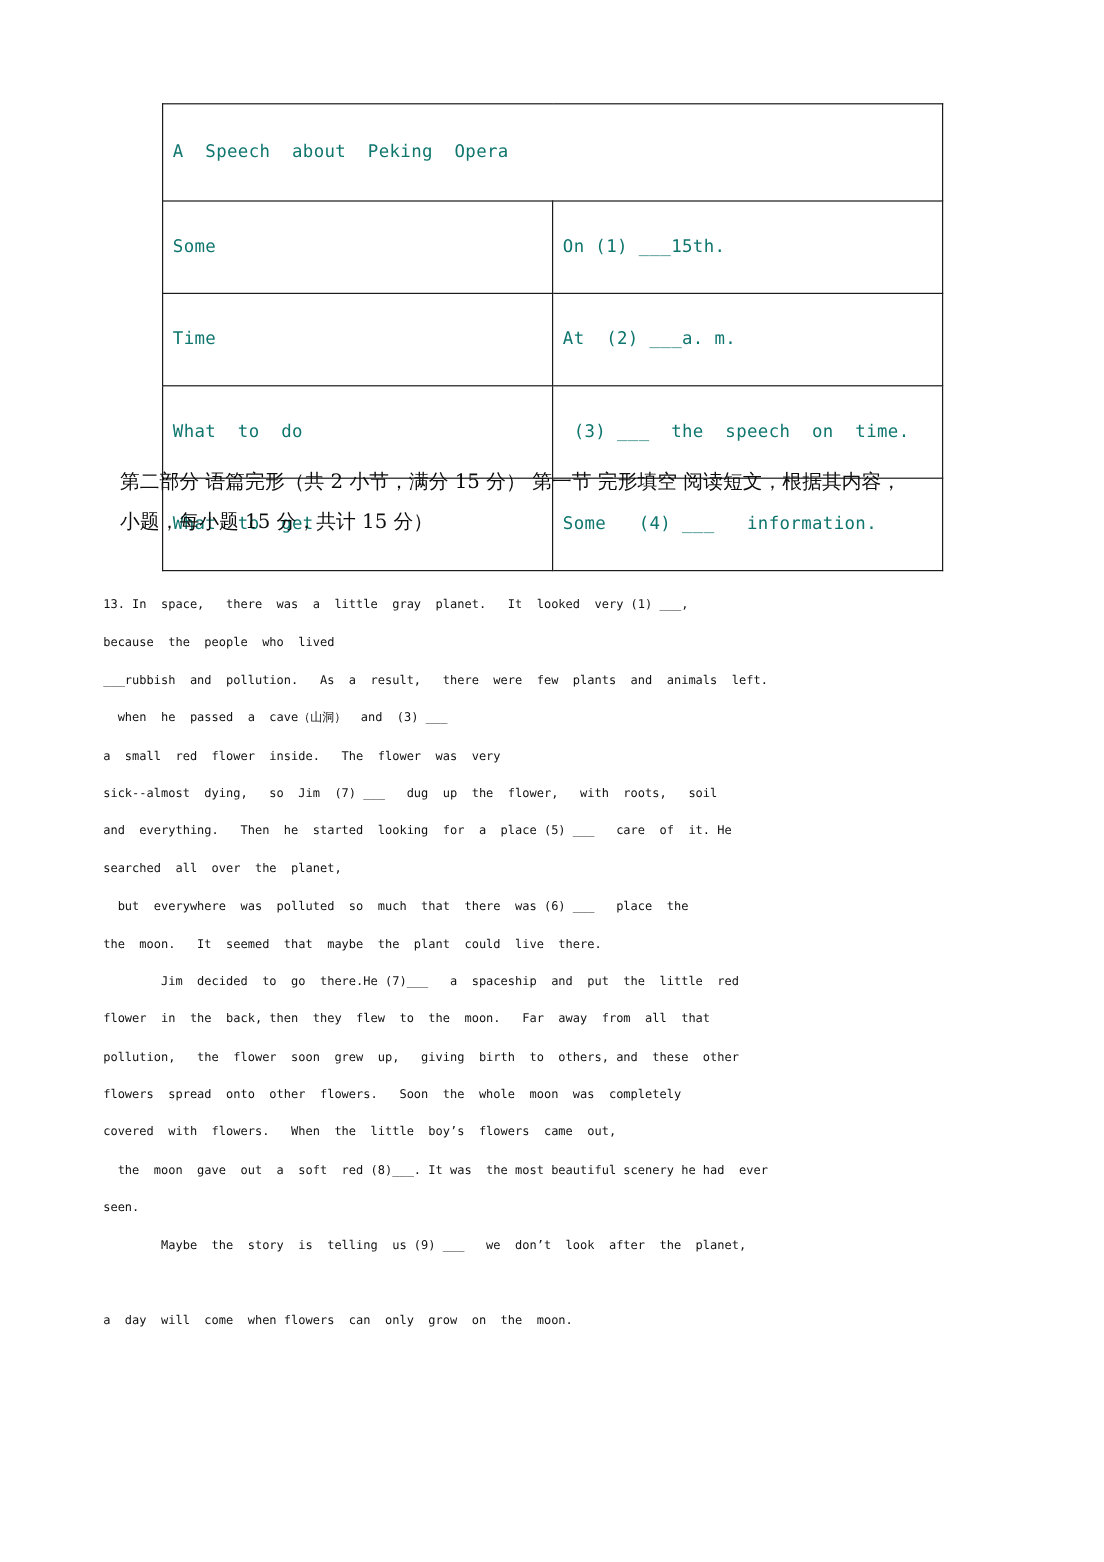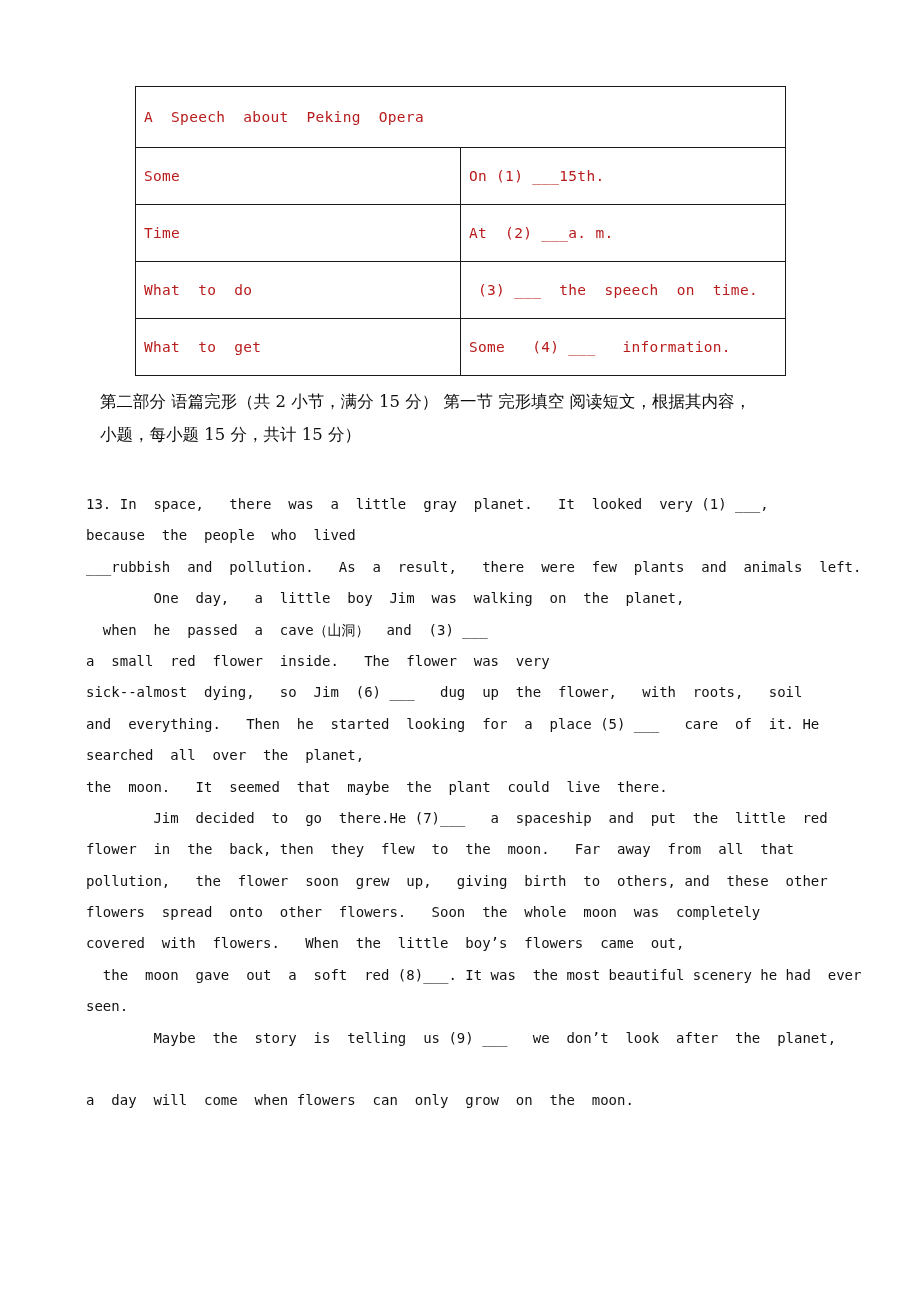--- a/index.html
+++ b/index.html
@@ -21,27 +21,27 @@
   .info-table {
     position: absolute;
     left: 135px;
     top: 86px;
     width: 651px;
     border-collapse: collapse;
     table-layout: fixed;
   }
   .info-table td {
     border: 1px solid #1a1a1a;
-    padding: 4px 8px;
+    padding: 14px 8px;
     height: 48px;
     vertical-align: middle;
     font-family: "DejaVu Sans Mono", "Liberation Mono", monospace;
     font-size: 14.5px;
     letter-spacing: 0.3px;
-    color: #b91c1c;
+    color: #0f766e;
     white-space: pre;
   }
   .info-table td.col-left  { width: 246px; }
   .info-table td.col-right { width: 403px; }
   .info-table tr.header-row td {
     height: 52px;
   }
 
   
   .instructions {
@@ -56,21 +56,21 @@
     text-align: justify;
   }
 
   
   .passage {
     position: absolute;
     left: 86px;
     top: 489px;
     width: 800px;
     font-family: "DejaVu Sans Mono", "Liberation Mono", monospace;
-    font-size: 14px;
+    font-size: 10px;
     color: #111;
   }
   .pline {
     height: 31.4px;
     line-height: 31.4px;
     white-space: pre;
     overflow: visible;
   }
   .pline.blank-line { white-space: pre; }
 </style>
@@ -105,26 +105,26 @@
 
   <div class="instructions">
     <div>第二部分 语篇完形（共 2 小节，满分 15 分） 第一节 完形填空 阅读短文，根据其内容，</div>
     <div>小题，每小题 15 分，共计 15 分）</div>
   </div>
 
   <div class="passage">
     <div class="pline">13. In  space,   there  was  a  little  gray  planet.   It  looked  very (1) ___,</div>
     <div class="pline">because  the  people  who  lived</div>
     <div class="pline">___rubbish  and  pollution.   As  a  result,   there  were  few  plants  and  animals  left.</div>
-    <div class="pline">        One  day,   a  little  boy  Jim  was  walking  on  the  planet,</div>
     <div class="pline">  when  he  passed  a  cave（山洞）  and  (3) ___</div>
     <div class="pline">a  small  red  flower  inside.   The  flower  was  very</div>
-    <div class="pline">sick--almost  dying,   so  Jim  (6) ___   dug  up  the  flower,   with  roots,   soil</div>
+    <div class="pline">sick--almost  dying,   so  Jim  (7) ___   dug  up  the  flower,   with  roots,   soil</div>
     <div class="pline">and  everything.   Then  he  started  looking  for  a  place (5) ___   care  of  it. He</div>
     <div class="pline">searched  all  over  the  planet,</div>
+    <div class="pline">  but  everywhere  was  polluted  so  much  that  there  was (6) ___   place  the</div>
     <div class="pline">the  moon.   It  seemed  that  maybe  the  plant  could  live  there.</div>
     <div class="pline">        Jim  decided  to  go  there.He (7)___   a  spaceship  and  put  the  little  red</div>
     <div class="pline">flower  in  the  back, then  they  flew  to  the  moon.   Far  away  from  all  that</div>
     <div class="pline">pollution,   the  flower  soon  grew  up,   giving  birth  to  others, and  these  other</div>
     <div class="pline">flowers  spread  onto  other  flowers.   Soon  the  whole  moon  was  completely</div>
     <div class="pline">covered  with  flowers.   When  the  little  boy’s  flowers  came  out,</div>
     <div class="pline">  the  moon  gave  out  a  soft  red (8)___. It was  the most beautiful scenery he had  ever</div>
     <div class="pline">seen.</div>
     <div class="pline">        Maybe  the  story  is  telling  us (9) ___   we  don’t  look  after  the  planet,</div>
     <div class="pline blank-line"></div>

